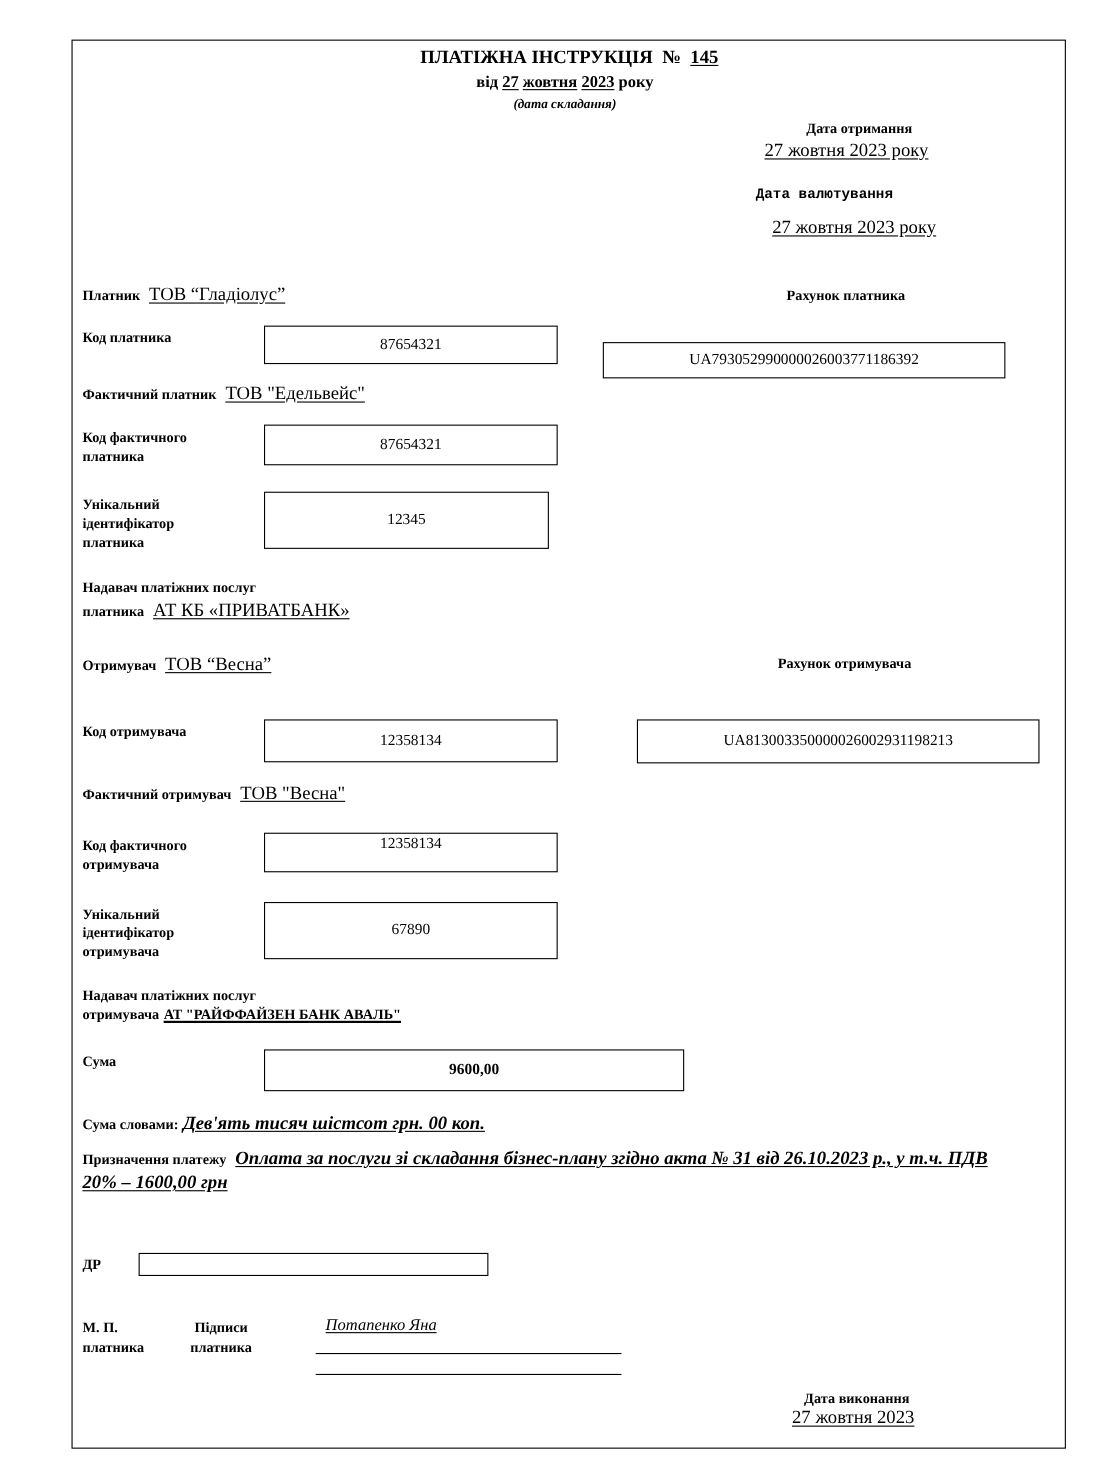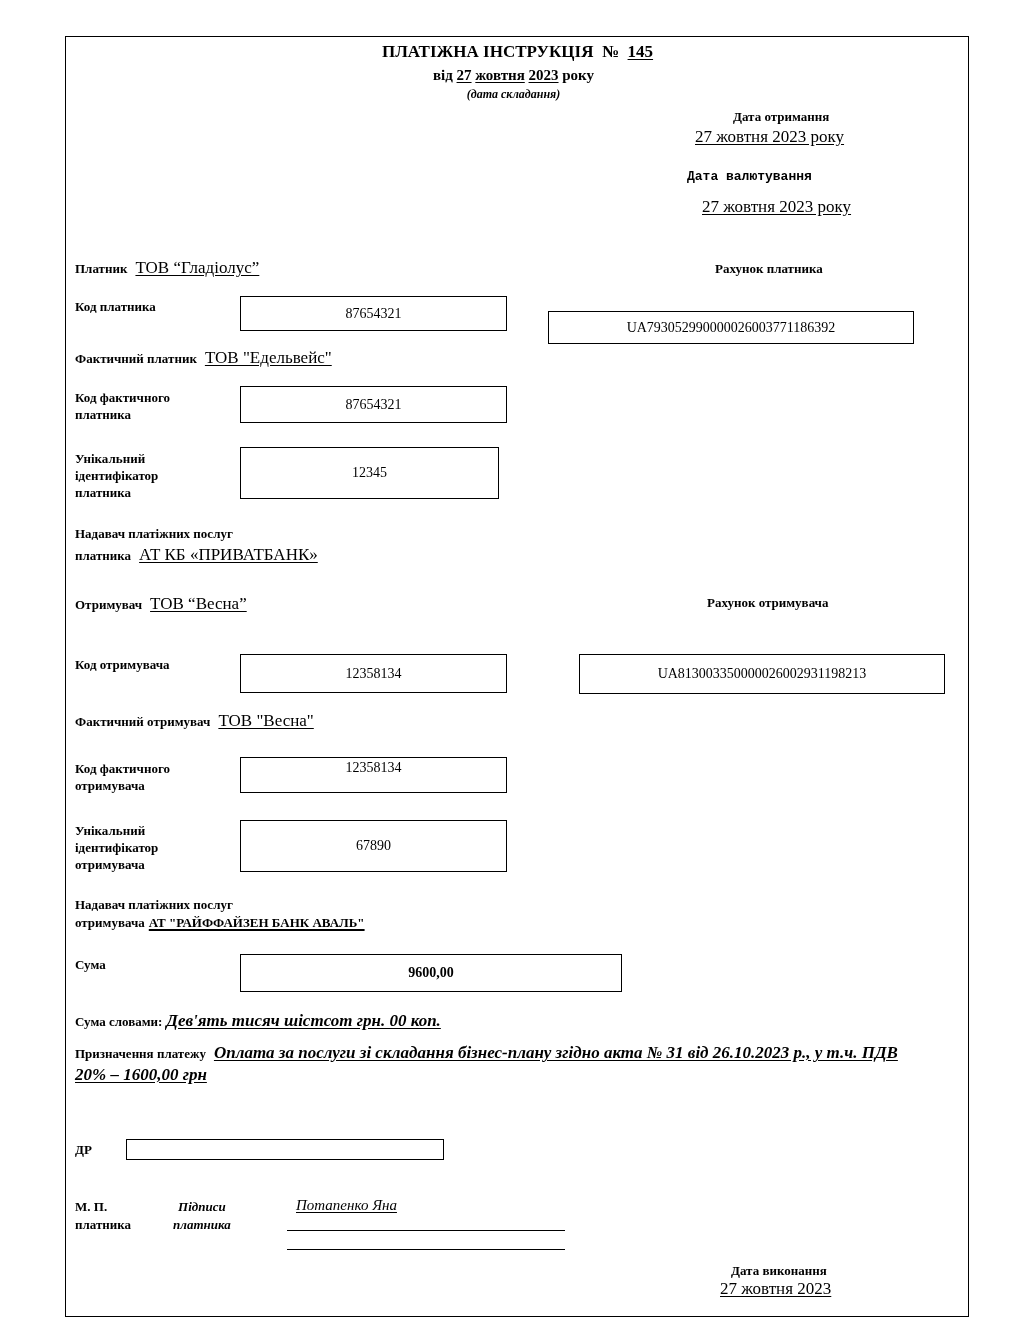--- a/index.html
+++ b/index.html
@@ -115,21 +115,21 @@
 </div>
 <div class="abs biu" style="left:75px; top:1065px;">20% – 1600,00 грн</div>
 
 <div class="abs lbl" style="left:75px; top:1141px;">ДР</div>
 <div class="box" style="left:126px; top:1139px; width:318px; height:21px;"></div>
 
 <div class="abs lbl" style="left:75px; top:1198px;">
   <div>М. П.</div>
   <div style="margin-top:1px;">платника</div>
 </div>
-<div class="abs lbl" style="left:173px; top:1198px; text-align:center;font-style:italic;">
+<div class="abs lbl" style="left:173px; top:1198px; text-align:center;">
   <div>Підписи</div>
   <div style="margin-top:1px;">платника</div>
 </div>
 <div class="abs" style="left:296px; top:1197px; font-size:15px; font-style:italic; text-decoration:underline; text-underline-offset:2px;">Потапенко Яна</div>
 <div class="line" style="left:287px; top:1230px; width:278px;"></div>
 <div class="line" style="left:287px; top:1249px; width:278px;"></div>
 
 <div class="abs lbl" style="left:731px; top:1262px;">Дата виконання</div>
 <div class="abs val" style="left:720px; top:1279px;">27 жовтня 2023</div>
 

